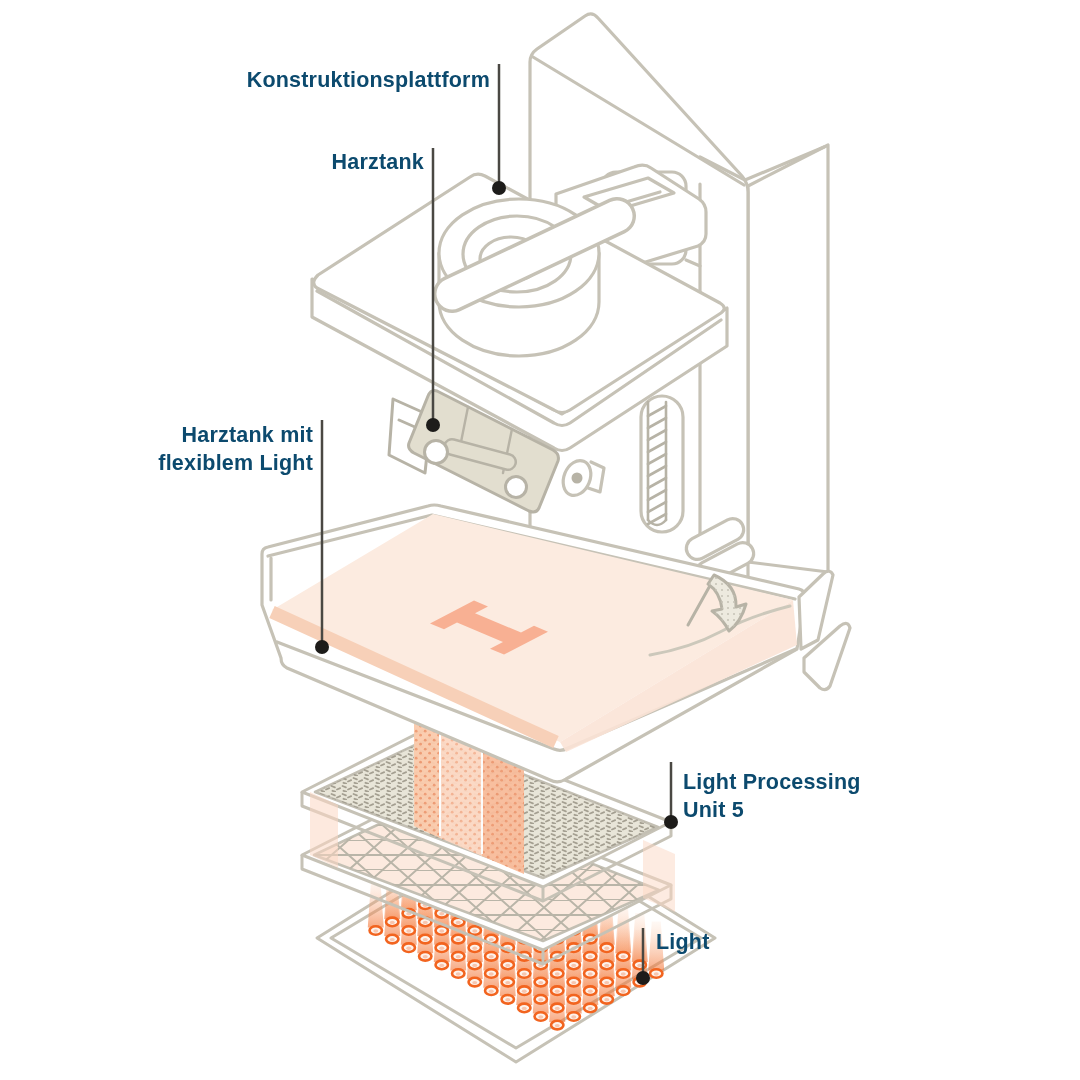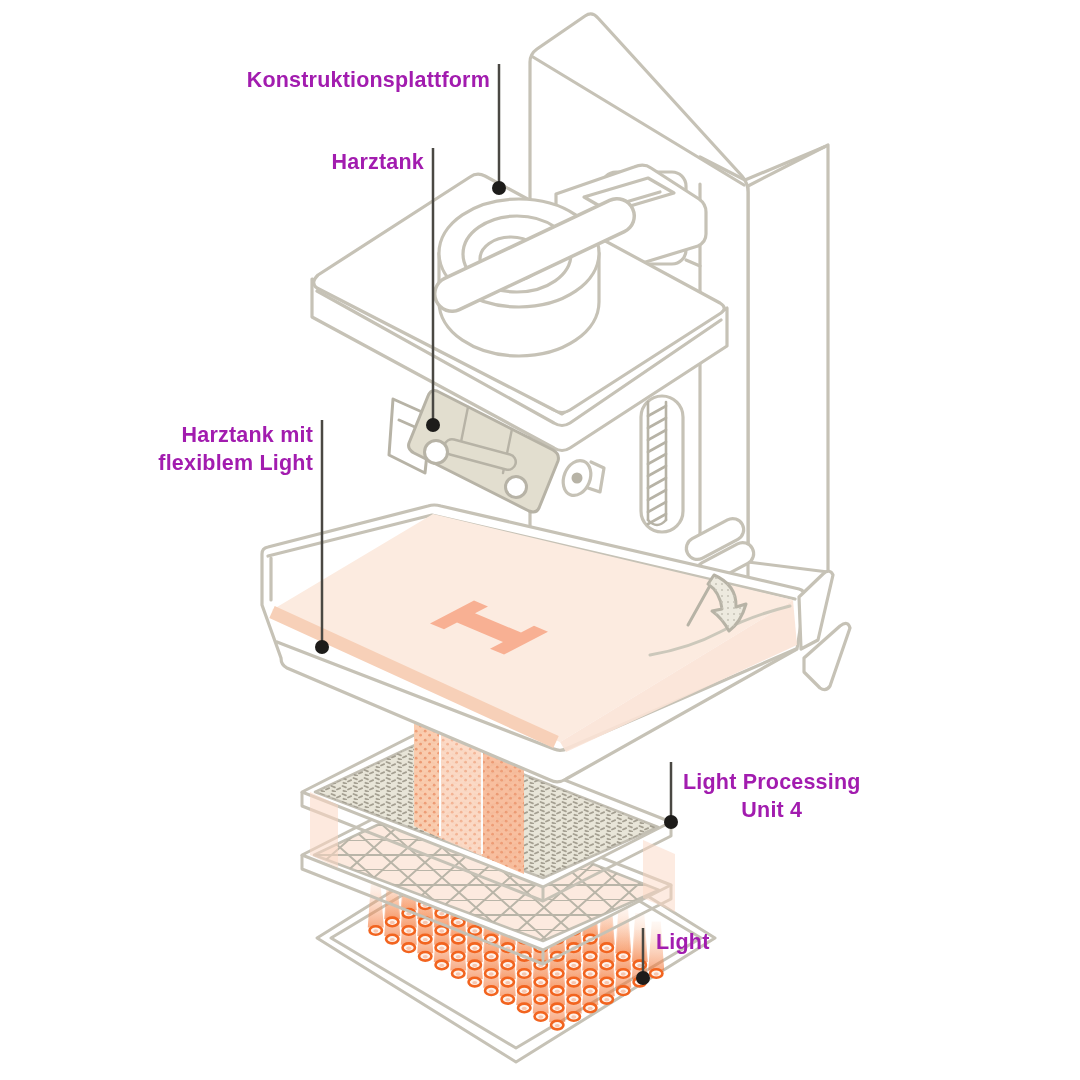--- a/index.html
+++ b/index.html
@@ -1,19 +1,19 @@
 <!DOCTYPE html>
 <html><head>
 <meta charset="utf-8">
 <style>
   html,body{margin:0;padding:0;background:#ffffff;}
   .stage{position:relative;width:1080px;height:1080px;background:#fff;overflow:hidden;
          font-family:"Liberation Sans", sans-serif;}
   svg{position:absolute;left:0;top:0;}
-  .lbl{position:absolute;color:#a21caf;font-size:21.5px;font-weight:700;
+  .lbl{position:absolute;color:#0c4a6e;font-size:21.5px;font-weight:700;
        letter-spacing:.2px;line-height:1.28;white-space:nowrap;}
   .lbl.r{text-align:right;}
 </style>
 </head>
 <body>
 
 <div class="stage">
 
 <svg width="1080" height="1080" viewBox="0 0 1080 1080">
   <defs>
@@ -428,19 +428,19 @@
 
   <div class="lbl r" style="right:590px;top:67px;">Konstruktionsplattform</div>
 
   <div class="lbl r" style="right:656px;top:149px;">Harztank</div>
 
   <div class="lbl r" style="right:767px;top:422px;">
     <div>Harztank mit</div>
     <div>flexiblem Light</div>
   </div>
 
-  <div class="lbl" style="left:683px;top:769px;text-align:center;">
+  <div class="lbl" style="left:683px;top:769px;">
     <div>Light Processing</div>
-    <div>Unit 4</div>
+    <div>Unit 5</div>
   </div>
 
   <div class="lbl" style="left:656px;top:929px;">Light</div>
 </div>
 
 </body></html>

